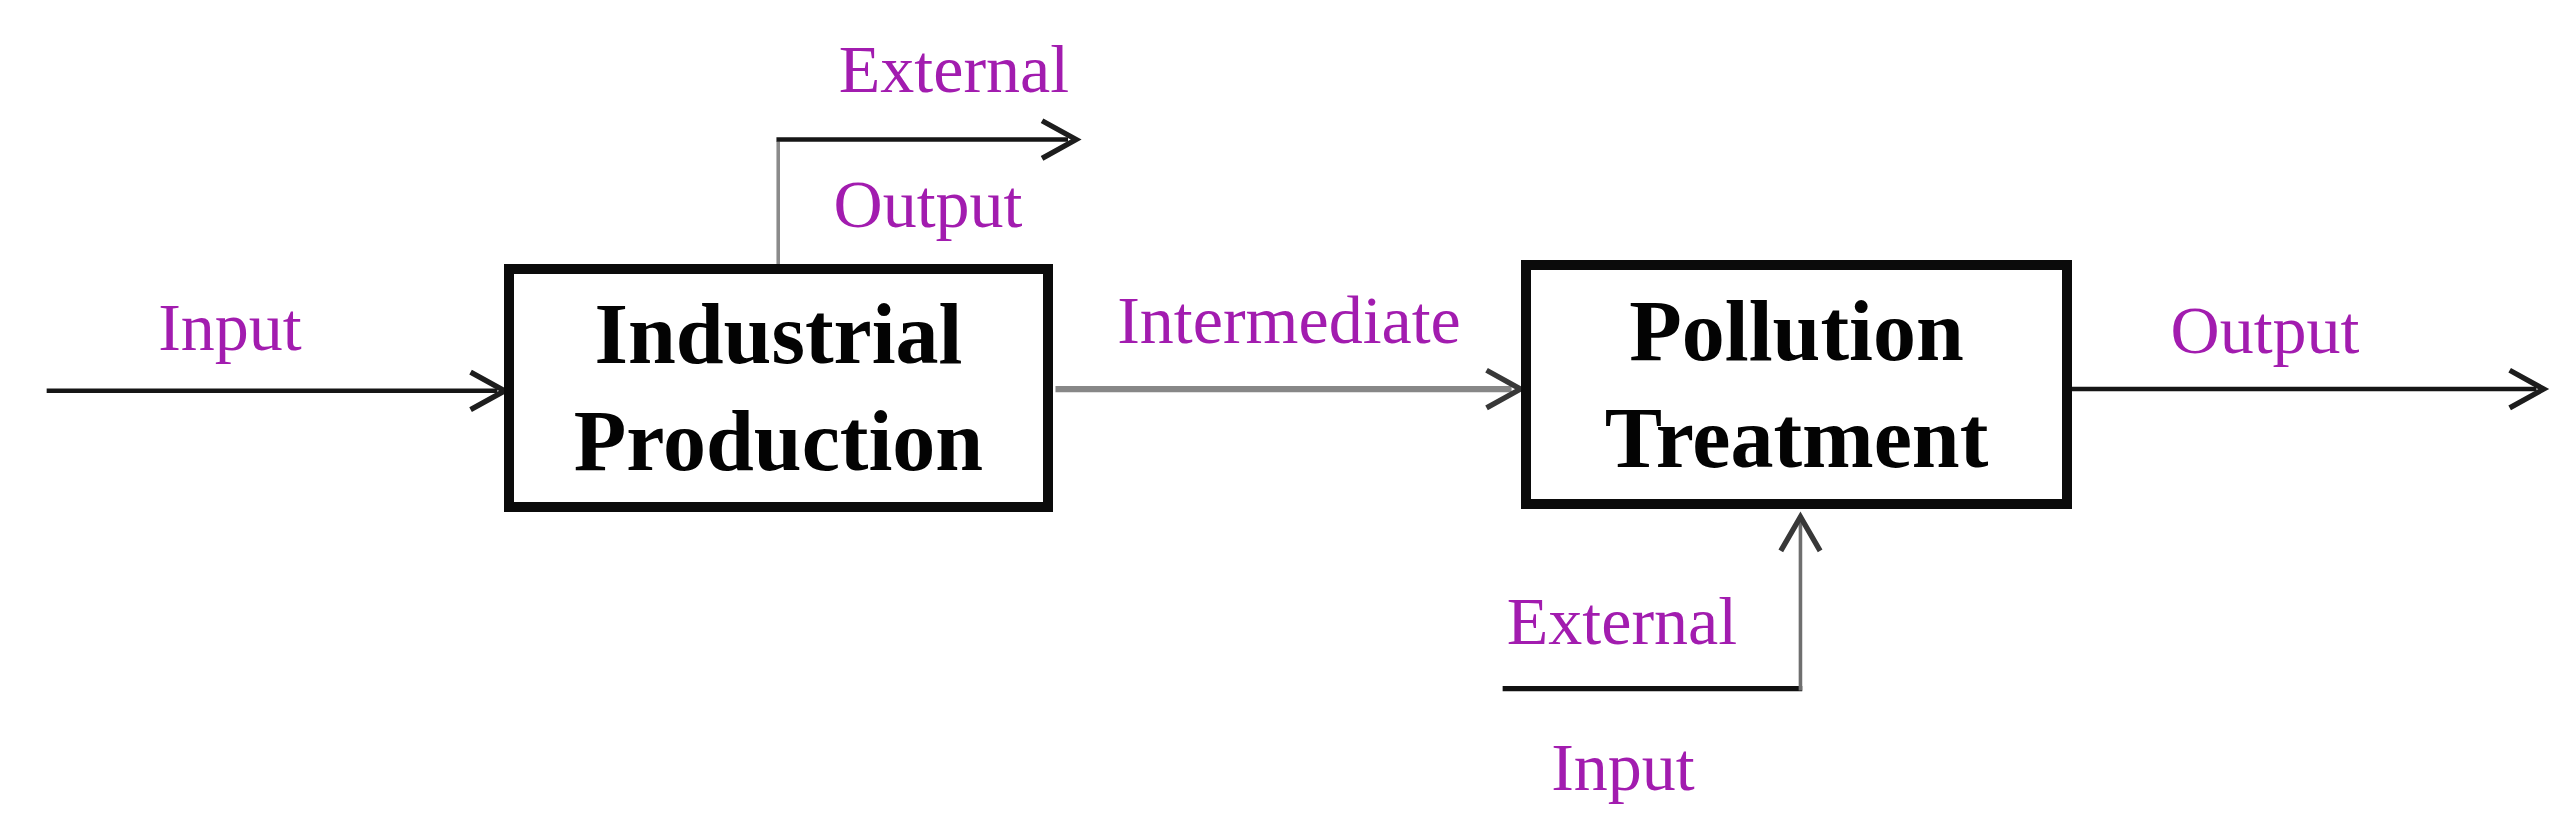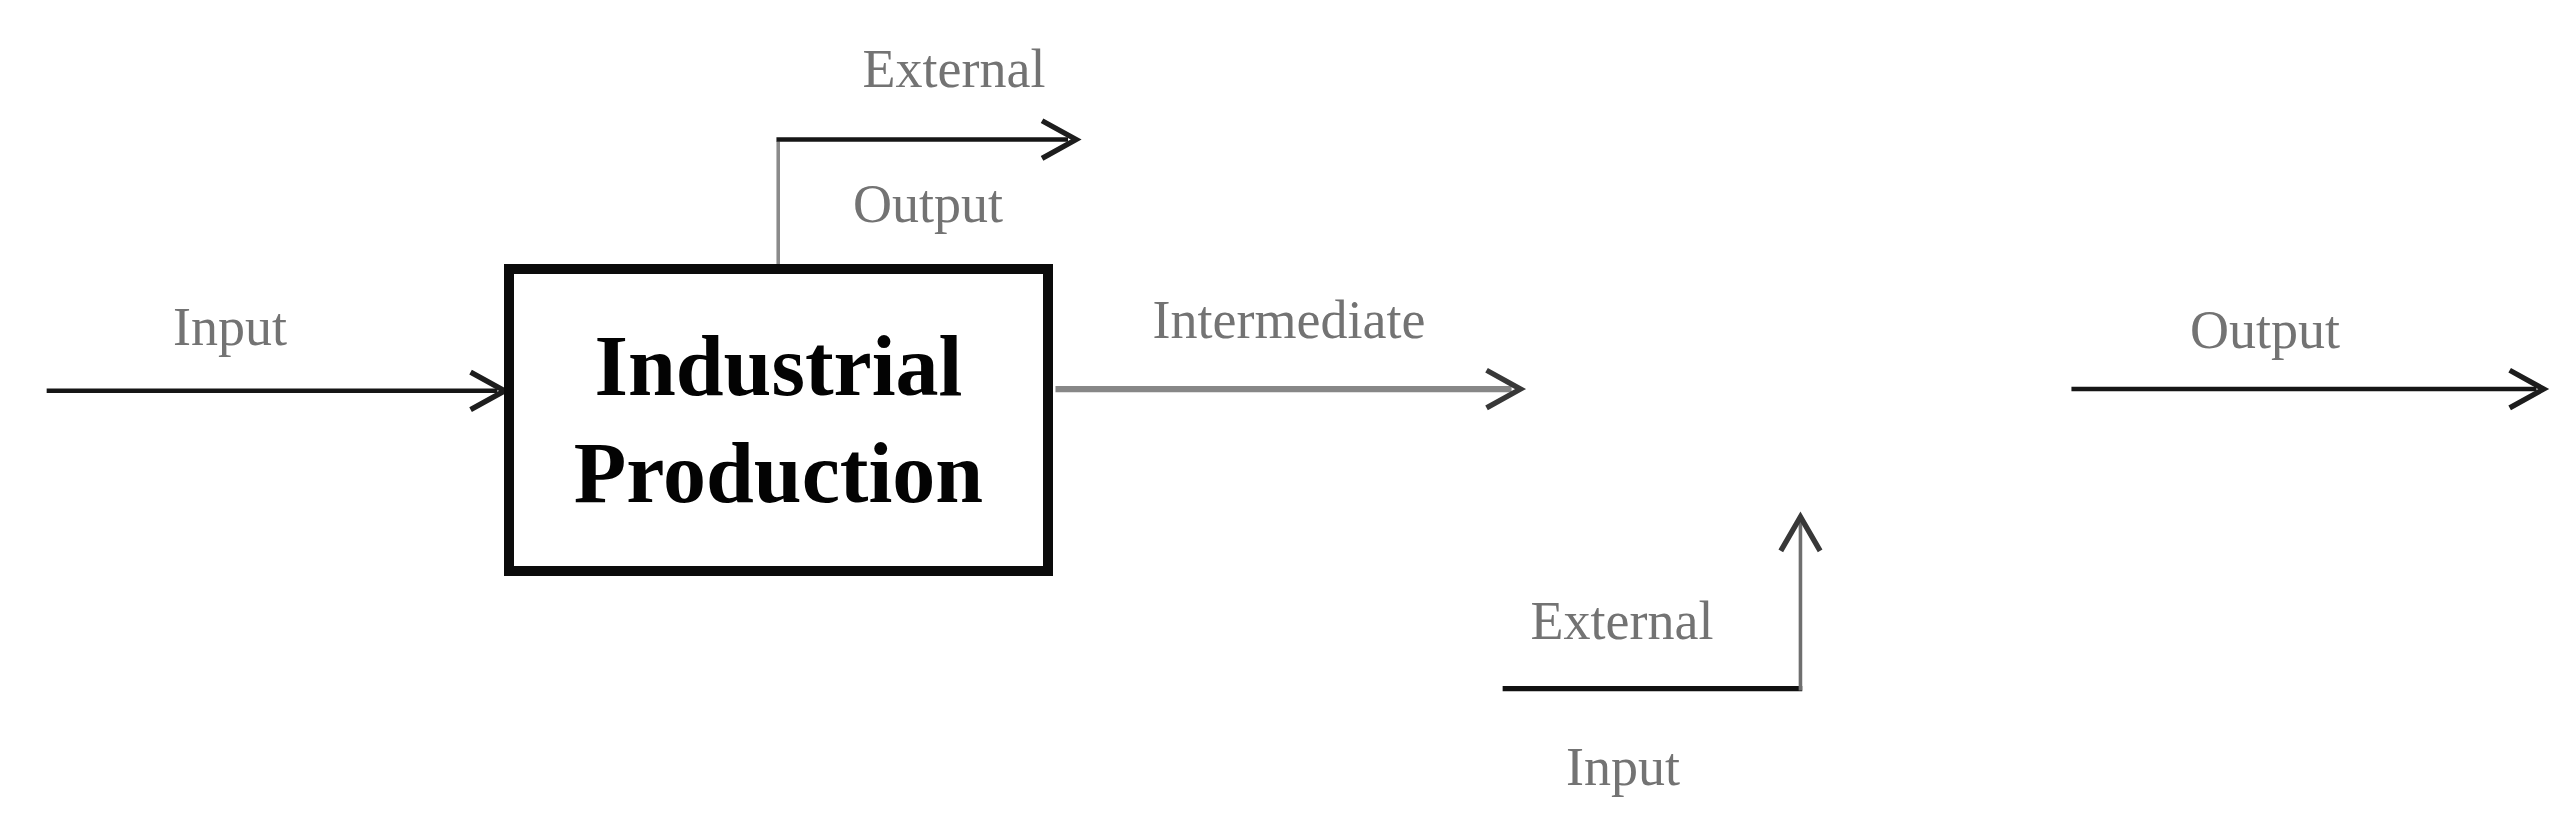--- a/index.html
+++ b/index.html
@@ -43,23 +43,23 @@
   .box-line {
     font-weight: bold;
     font-size: 86px;
     line-height: 107px;
     color: #030303;
     white-space: nowrap;
   }
   .lbl {
     position: absolute;
     transform: translate(-50%, -50%);
-    font-size: 54px;
+    font-size: 68px;
     line-height: 89px;
-    color: #737373;
+    color: #a21caf;
     white-space: nowrap;
   }
 </style>
 </head>
 <body>
 
 <div class="stage">
 
   <svg class="connectors" viewBox="0 0 2880 918" xmlns="http://www.w3.org/2000/svg">
 
@@ -84,25 +84,29 @@
       <polyline class="head" points="2806,414 2844,435 2806,456"></polyline>
     </g>
 
     <g>
       <line class="ln-thick" x1="1680" y1="770" x2="2015" y2="770"></line>
       <line class="ln-thin-gray2" x1="2013" y1="772" x2="2013" y2="584"></line>
       <polyline class="head-dark" points="1991,616 2013,578 2035,616"></polyline>
     </g>
   </svg>
 
-  <div class="box" style="left:504px; top:264px; width:549px; height:312px;">
+  <div class="box" style="left:504px; top:264px; width:549px; height:248px;">
     <div class="box-line">Industrial</div>
     <div class="box-line">Production</div>
   </div>
 
+  <div class="box" style="left:1521px; top:260px; width:551px; height:249px;">
+    <div class="box-line">Pollution</div>
+    <div class="box-line">Treatment</div>
+  </div>
 
   <div class="lbl" style="left:230px; top:327px;">Input</div>
 
   <div class="lbl" style="left:954px; top:69px;">External</div>
   <div class="lbl" style="left:928px; top:204px;">Output</div>
 
   <div class="lbl" style="left:1289px; top:320px;">Intermediate</div>
 
   <div class="lbl" style="left:2265px; top:330px;">Output</div>
 

